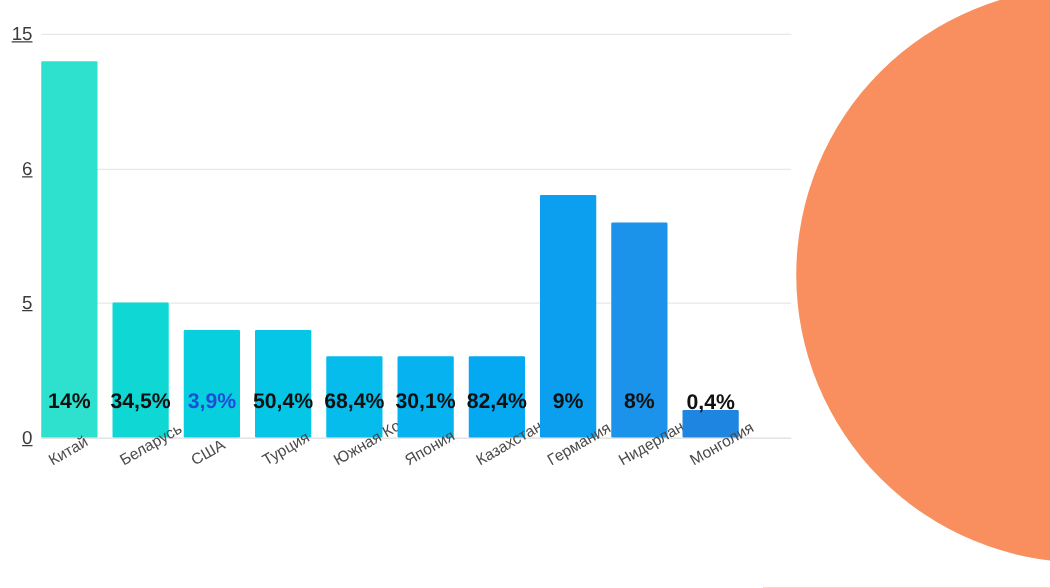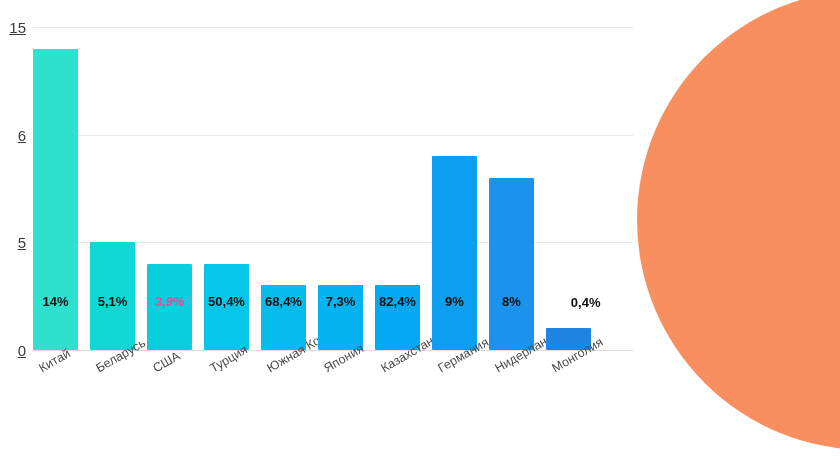--- a/index.html
+++ b/index.html
@@ -65,25 +65,26 @@
     position: absolute;
     bottom: 0;
     width: 45px;
     border-radius: 1px;
   }
 
   .bar-value {
     position: absolute;
     width: 64px;
     text-align: center;
-    font-size: 13px;
+    font-size: 17px;
     font-weight: bold;
     color: #111111;
     line-height: 1;
     white-space: nowrap;
+    margin-top: 17px;
   }
 
   .cat-label {
     position: absolute;
     font-size: 12.5px;
     color: #4a4a4a;
     white-space: nowrap;
     transform-origin: left top;
     transform: rotate(-30deg);
     line-height: 1;
@@ -145,45 +146,45 @@
         <div class="gridline" style="top: 215.333px;"></div>
         <div class="ytick" style="left: -33px; top: 208.333px;">5</div>
         <div class="gridline" style="top: 107.667px;"></div>
         <div class="ytick" style="left: -33px; top: 100.667px;">6</div>
         <div class="gridline" style="top: 0px;"></div>
         <div class="ytick" style="left: -33px; top: -7px;">15</div>
         <div class="bar" title="Китай" style="left: 0px; height: 301.467px; width: 45px; background: rgb(46, 224, 206);"></div>
         <div class="bar-value" style="left: -9.5px; top: 268px; color: rgb(17, 17, 17);">14%</div>
         <div class="cat-label" style="left: 4px; top: 337px;">Китай</div>
         <div class="bar" title="Беларусь" style="left: 57px; height: 107.667px; width: 45px; background: rgb(15, 216, 212);"></div>
-        <div class="bar-value" style="left: 47.5px; top: 268px; color: rgb(17, 17, 17);">5,1%</div>
+        <div class="bar-value" style="left: 47.5px; top: 268px; color: rgb(17, 17, 17);">34,5%</div>
         <div class="cat-label" style="left: 61px; top: 337px;">Беларусь</div>
         <div class="bar" title="США" style="left: 114px; height: 86.1333px; width: 45px; background: rgb(7, 207, 222);"></div>
-        <div class="bar-value" style="left: 104.5px; top: 268px; color: #ec4899; font-style: italic;">3,9%</div>
+        <div class="bar-value" style="left: 104.5px; top: 268px; color: #1d4ed8;">3,9%</div>
         <div class="cat-label" style="left: 118px; top: 337px;">США</div>
         <div class="bar" title="Турция" style="left: 171px; height: 86.1333px; width: 45px; background: rgb(5, 198, 230);"></div>
         <div class="bar-value" style="left: 161.5px; top: 268px; color: rgb(17, 17, 17);">50,4%</div>
         <div class="cat-label" style="left: 175px; top: 337px;">Турция</div>
         <div class="bar" title="Южная Корея" style="left: 228px; height: 64.6px; width: 45px; background: rgb(6, 188, 236);"></div>
         <div class="bar-value" style="left: 218.5px; top: 268px; color: rgb(17, 17, 17);">68,4%</div>
         <div class="cat-label" style="left: 232px; top: 337px;">Южная Корея</div>
         <div class="bar" title="Япония" style="left: 285px; height: 64.6px; width: 45px; background: rgb(6, 179, 240);"></div>
-        <div class="bar-value" style="left: 275.5px; top: 268px; color: rgb(17, 17, 17);">7,3%</div>
+        <div class="bar-value" style="left: 275.5px; top: 268px; color: rgb(17, 17, 17);">30,1%</div>
         <div class="cat-label" style="left: 289px; top: 337px;">Япония</div>
         <div class="bar" title="Казахстан" style="left: 342px; height: 64.6px; width: 45px; background: rgb(5, 169, 242);"></div>
         <div class="bar-value" style="left: 332.5px; top: 268px; color: rgb(17, 17, 17);">82,4%</div>
         <div class="cat-label" style="left: 346px; top: 337px;">Казахстан</div>
         <div class="bar" title="Германия" style="left: 399px; height: 193.8px; width: 45px; background: rgb(12, 159, 240);"></div>
         <div class="bar-value" style="left: 389.5px; top: 268px; color: rgb(17, 17, 17);">9%</div>
         <div class="cat-label" style="left: 403px; top: 337px;">Германия</div>
         <div class="bar" title="Нидерланды" style="left: 456px; height: 172.267px; width: 45px; background: rgb(27, 147, 234);"></div>
         <div class="bar-value" style="left: 446.5px; top: 268px; color: rgb(17, 17, 17);">8%</div>
         <div class="cat-label" style="left: 460px; top: 337px;">Нидерланды</div>
         <div class="bar" title="Монголия" style="left: 513px; height: 21.5333px; width: 45px; background: rgb(30, 134, 224);"></div>
-        <div class="bar-value" style="left: 503.5px; top: 269.467px; color: rgb(17, 17, 17); text-align: right;">0,4%</div>
+        <div class="bar-value" style="left: 503.5px; top: 269.467px; color: rgb(17, 17, 17);">0,4%</div>
         <div class="cat-label" style="left: 517px; top: 337px;">Монголия</div>
       </div>
   </div>
 
   <div class="callout-circle" style="background: rgb(249, 143, 94);"></div>
 
 
 </div>
 
 </body></html>

